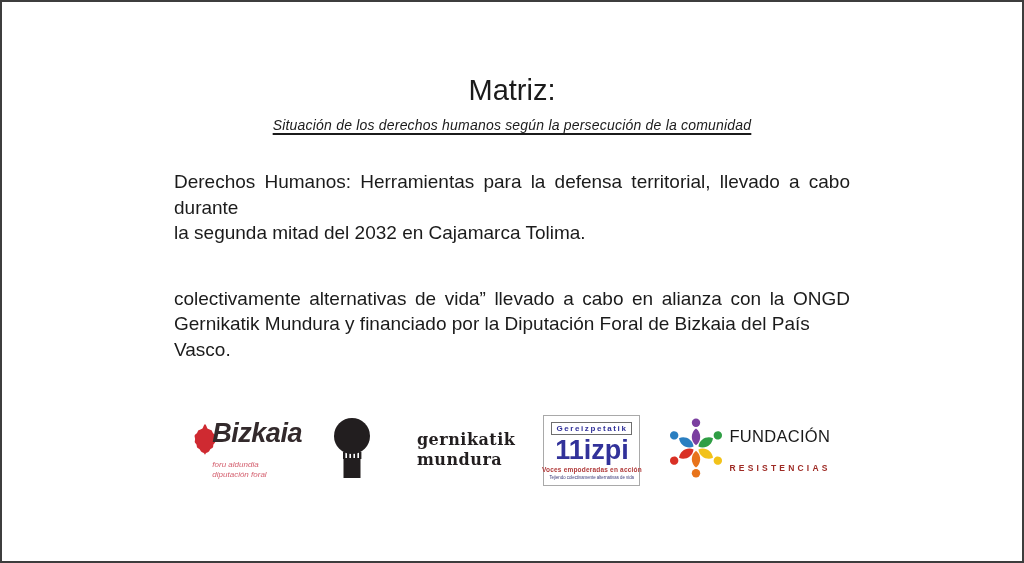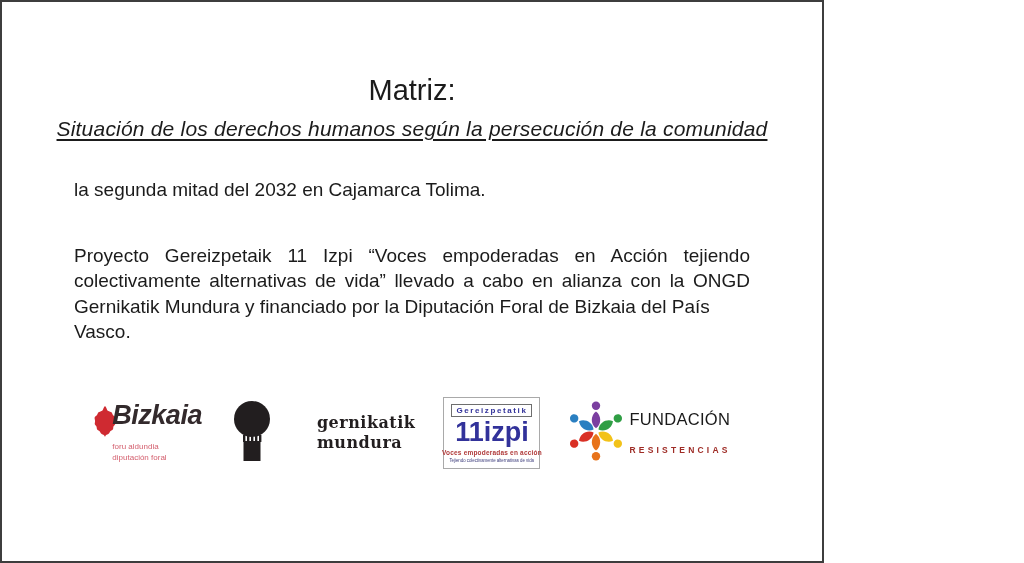--- a/index.html
+++ b/index.html
@@ -1,18 +1,18 @@
 <!DOCTYPE html>
 <html style="--border: #3d3d3d; --text: #1b1b1b; --bizkaia_red: #cf2a31; --bizkaia_text: #332a2c; --bizkaia_tagline: #d4606f; --gernikatik_black: #221e1f; --izpi_navy: #32329a; --izpi_red: #b03a3a; --fundacion_text: #1a1a1a; --fundacion_red: #9e2b25; --fundacion_purple: #7b3fa0; --fundacion_green: #2f9e44; --fundacion_yellow: #f2c219; --fundacion_orange: #e8731a; --fundacion_scarlet: #d93025; --fundacion_blue: #2a7fc1;"><head>
 <meta charset="utf-8">
 <style>
   html, body { margin: 0; padding: 0; background: #ffffff; }
   .page {
     position: relative;
-    width: 824px;
+    width: 1024px;
     height: 563px;
     box-sizing: border-box;
     border: 2px solid var(--border, #3d3d3d);
     background: #ffffff;
     overflow: hidden;
     font-family: "Liberation Sans", sans-serif;
     color: var(--text, #1b1b1b);
   }
   .title {
     margin: 0;
@@ -20,21 +20,21 @@
     text-align: center;
     font-size: 29px;
     font-weight: 400;
     line-height: 1.15;
     color: var(--text, #1b1b1b);
   }
   .subtitle {
     margin-top: 10px;
     text-align: center;
     font-style: italic;
-    font-size: 21px;
+    font-size: 14px;
     text-decoration: underline;
     text-decoration-thickness: 1.5px;
     text-underline-offset: 3px;
     letter-spacing: 0.2px;
   }
   .textblock {
     width: 676px;
     margin: 0 auto;
     font-size: 19px;
     line-height: 25.5px;
@@ -60,20 +60,21 @@
     font-size: 27px;
     font-weight: 700;
     font-style: italic;
     letter-spacing: -0.5px;
     color: var(--bizkaia_text, #332a2c);
     line-height: 1.0;
   }
   .bizkaia-tagline {
     margin-top: 13px;
     font-size: 8px;
+    font-style: italic;
     line-height: 1.3;
     color: var(--bizkaia_tagline, #d4606f);
   }
 
   
   .logo-gernikatik { gap: 11px; }
   .gernikatik-text {
     font-family: "DejaVu Serif", serif;
     font-weight: 700;
     font-size: 16px;
@@ -150,25 +151,25 @@
 </head>
 <body>
 
 <div class="page">
 
   <h1 class="title">Matriz:</h1>
 
   <div class="subtitle">Situación de los derechos humanos según la persecución de la comunidad</div>
 
   <div class="textblock p1">
+    <div class="jline">Derechos Humanos: Herramientas para la defensa territorial, llevado a cabo durante</div>
     <div class="lline">la segunda mitad del 2032 en Cajamarca Tolima.</div>
   </div>
 
   <div class="textblock p2">
-    <div class="jline">Proyecto Gereizpetaik 11 Izpi “Voces empoderadas en Acción tejiendo</div>
     <div class="jline">colectivamente alternativas de vida” llevado a cabo en alianza con la ONGD</div>
     <div class="lline">Gernikatik Mundura y financiado por la Diputación Foral de Bizkaia del País Vasco.</div>
   </div>
 
   <div class="logos">
 
     <div class="logo logo-bizkaia">
       <span>
         <svg width="24" height="33" viewBox="0 0 26 36" style="margin-top:3px">
           <path d="M13 1 C10 4 12 6 8 7 C4 8 6 10 3 12 C0 14 3 16 2 19 C1 22 4 22 4 25 C4 28 7 27 8 30 C9 33 12 31 13 35 C14 31 17 33 18 30 C19 27 22 28 22 25 C22 22 25 22 24 19 C23 16 26 14 23 12 C20 10 22 8 18 7 C14 6 16 4 13 1 Z" style="fill:var(--bizkaia_red,#cf2a31)"></path>

